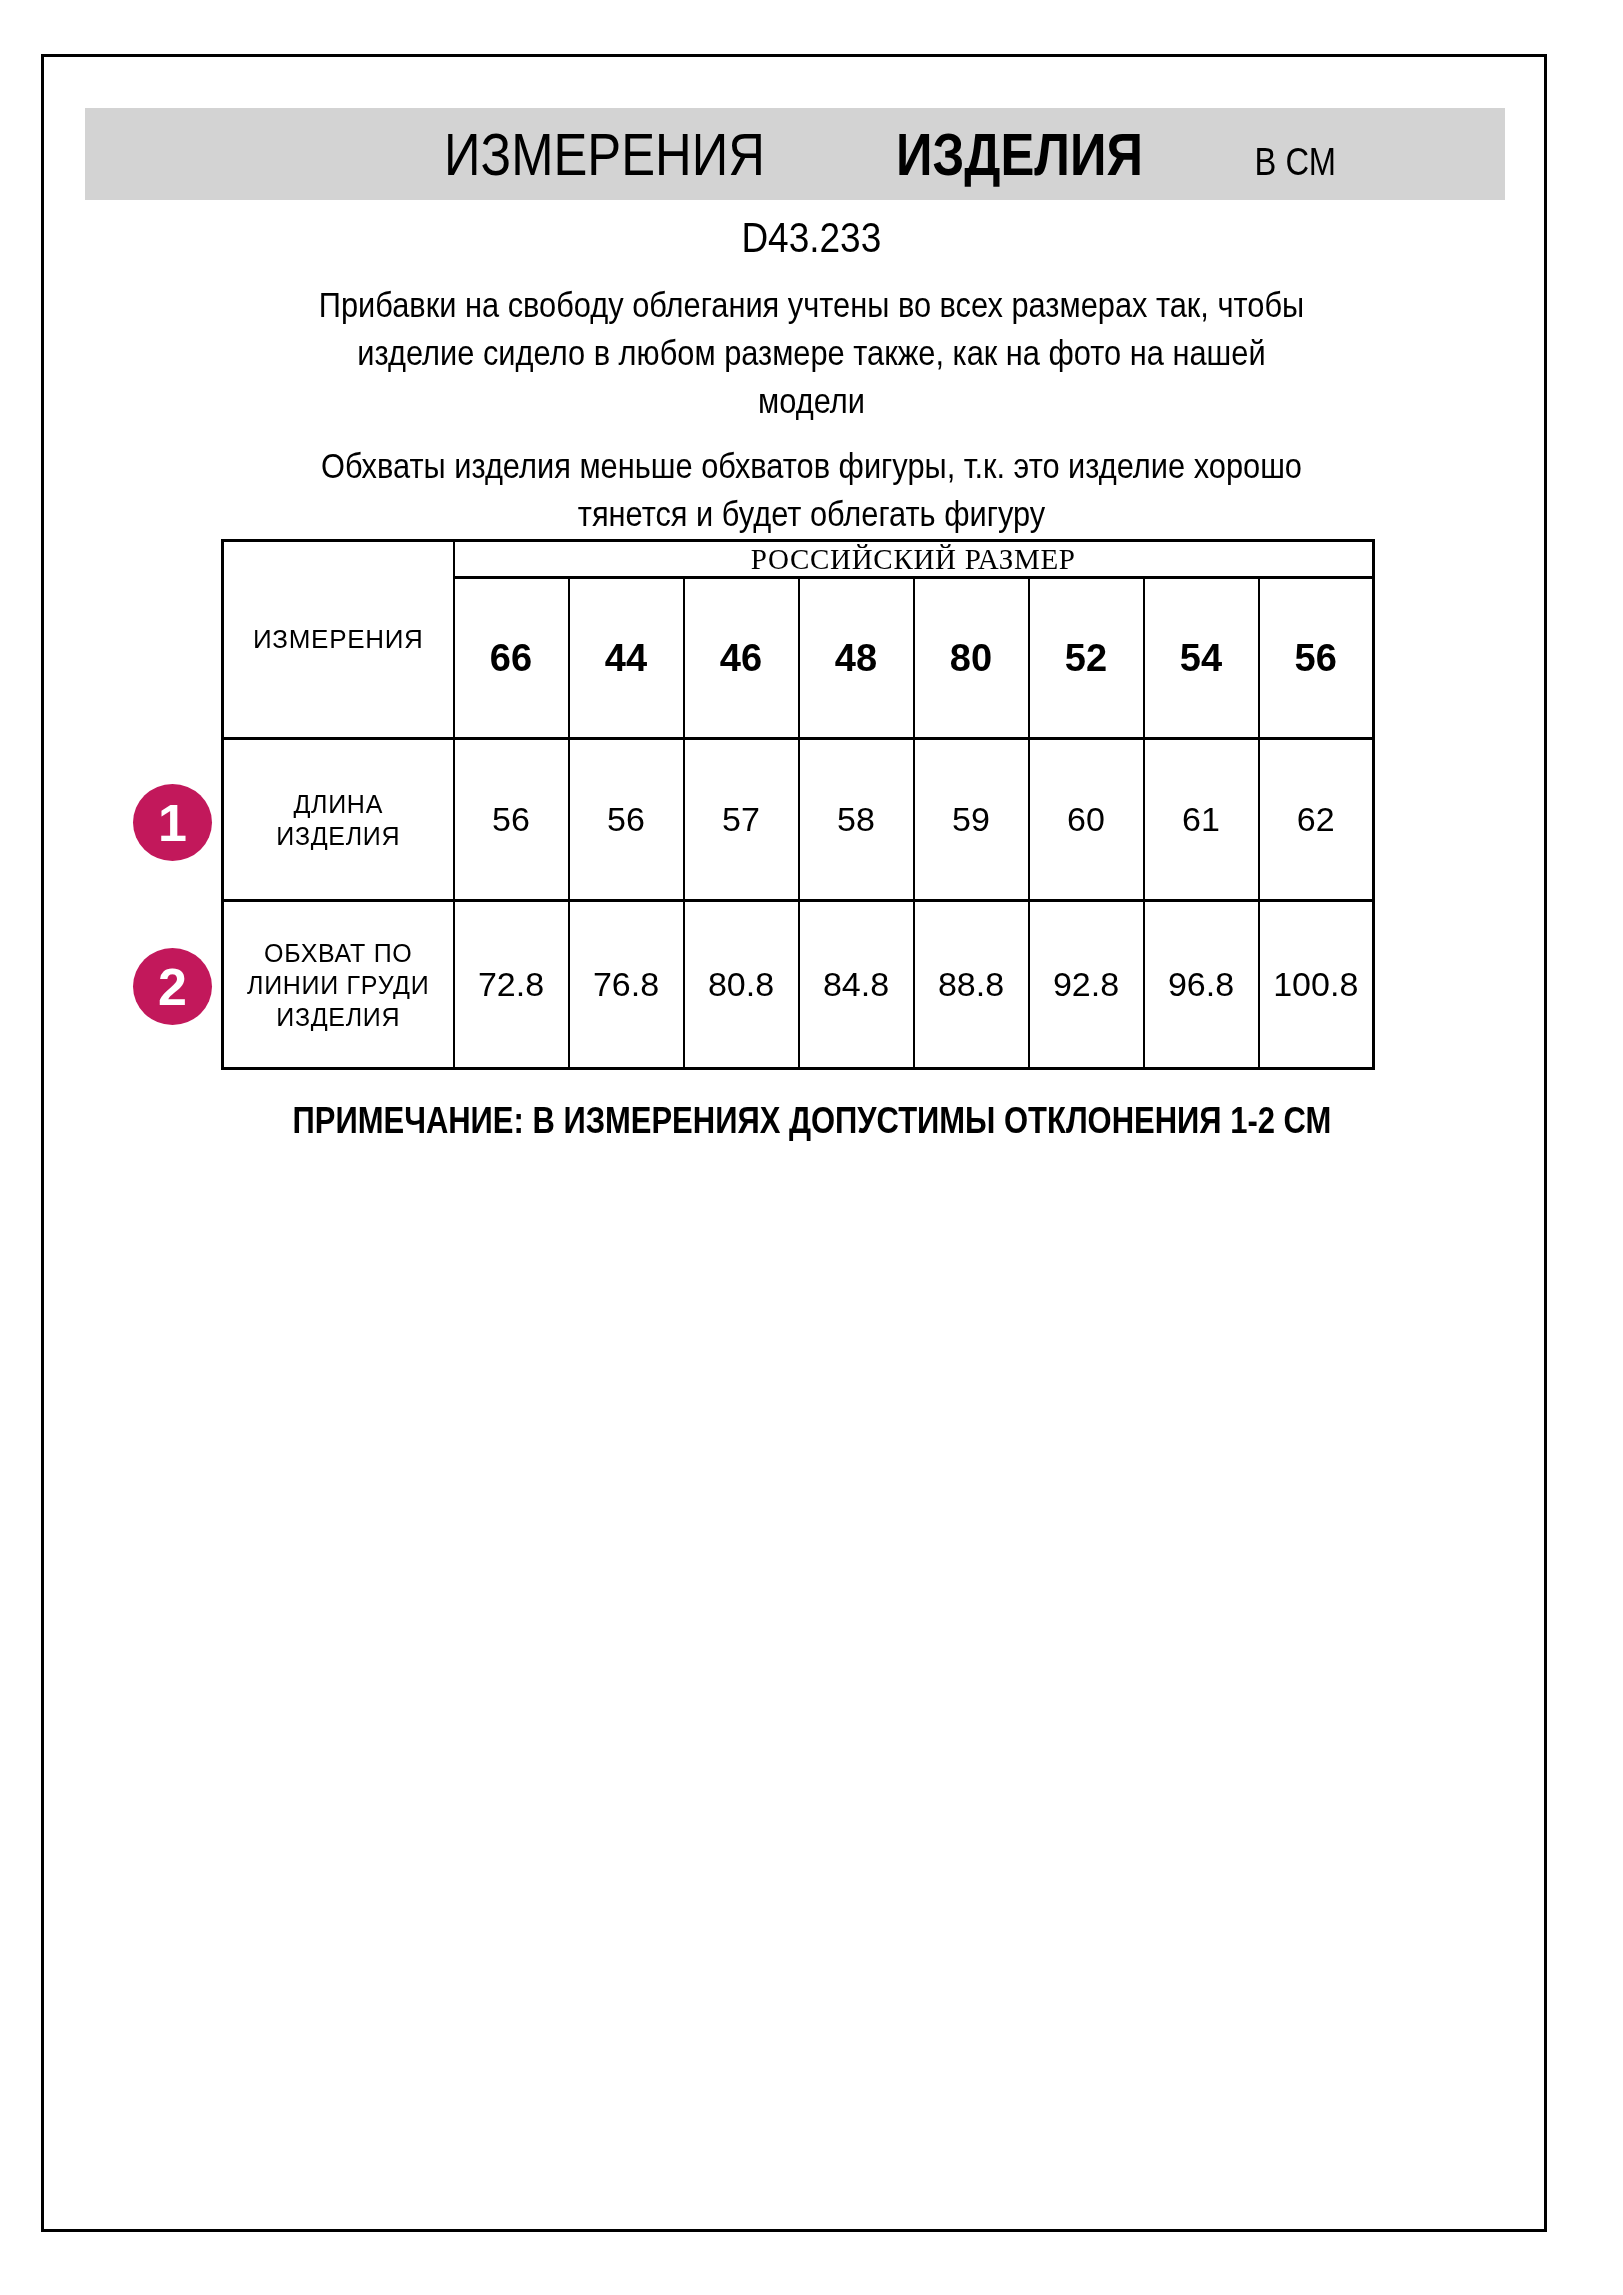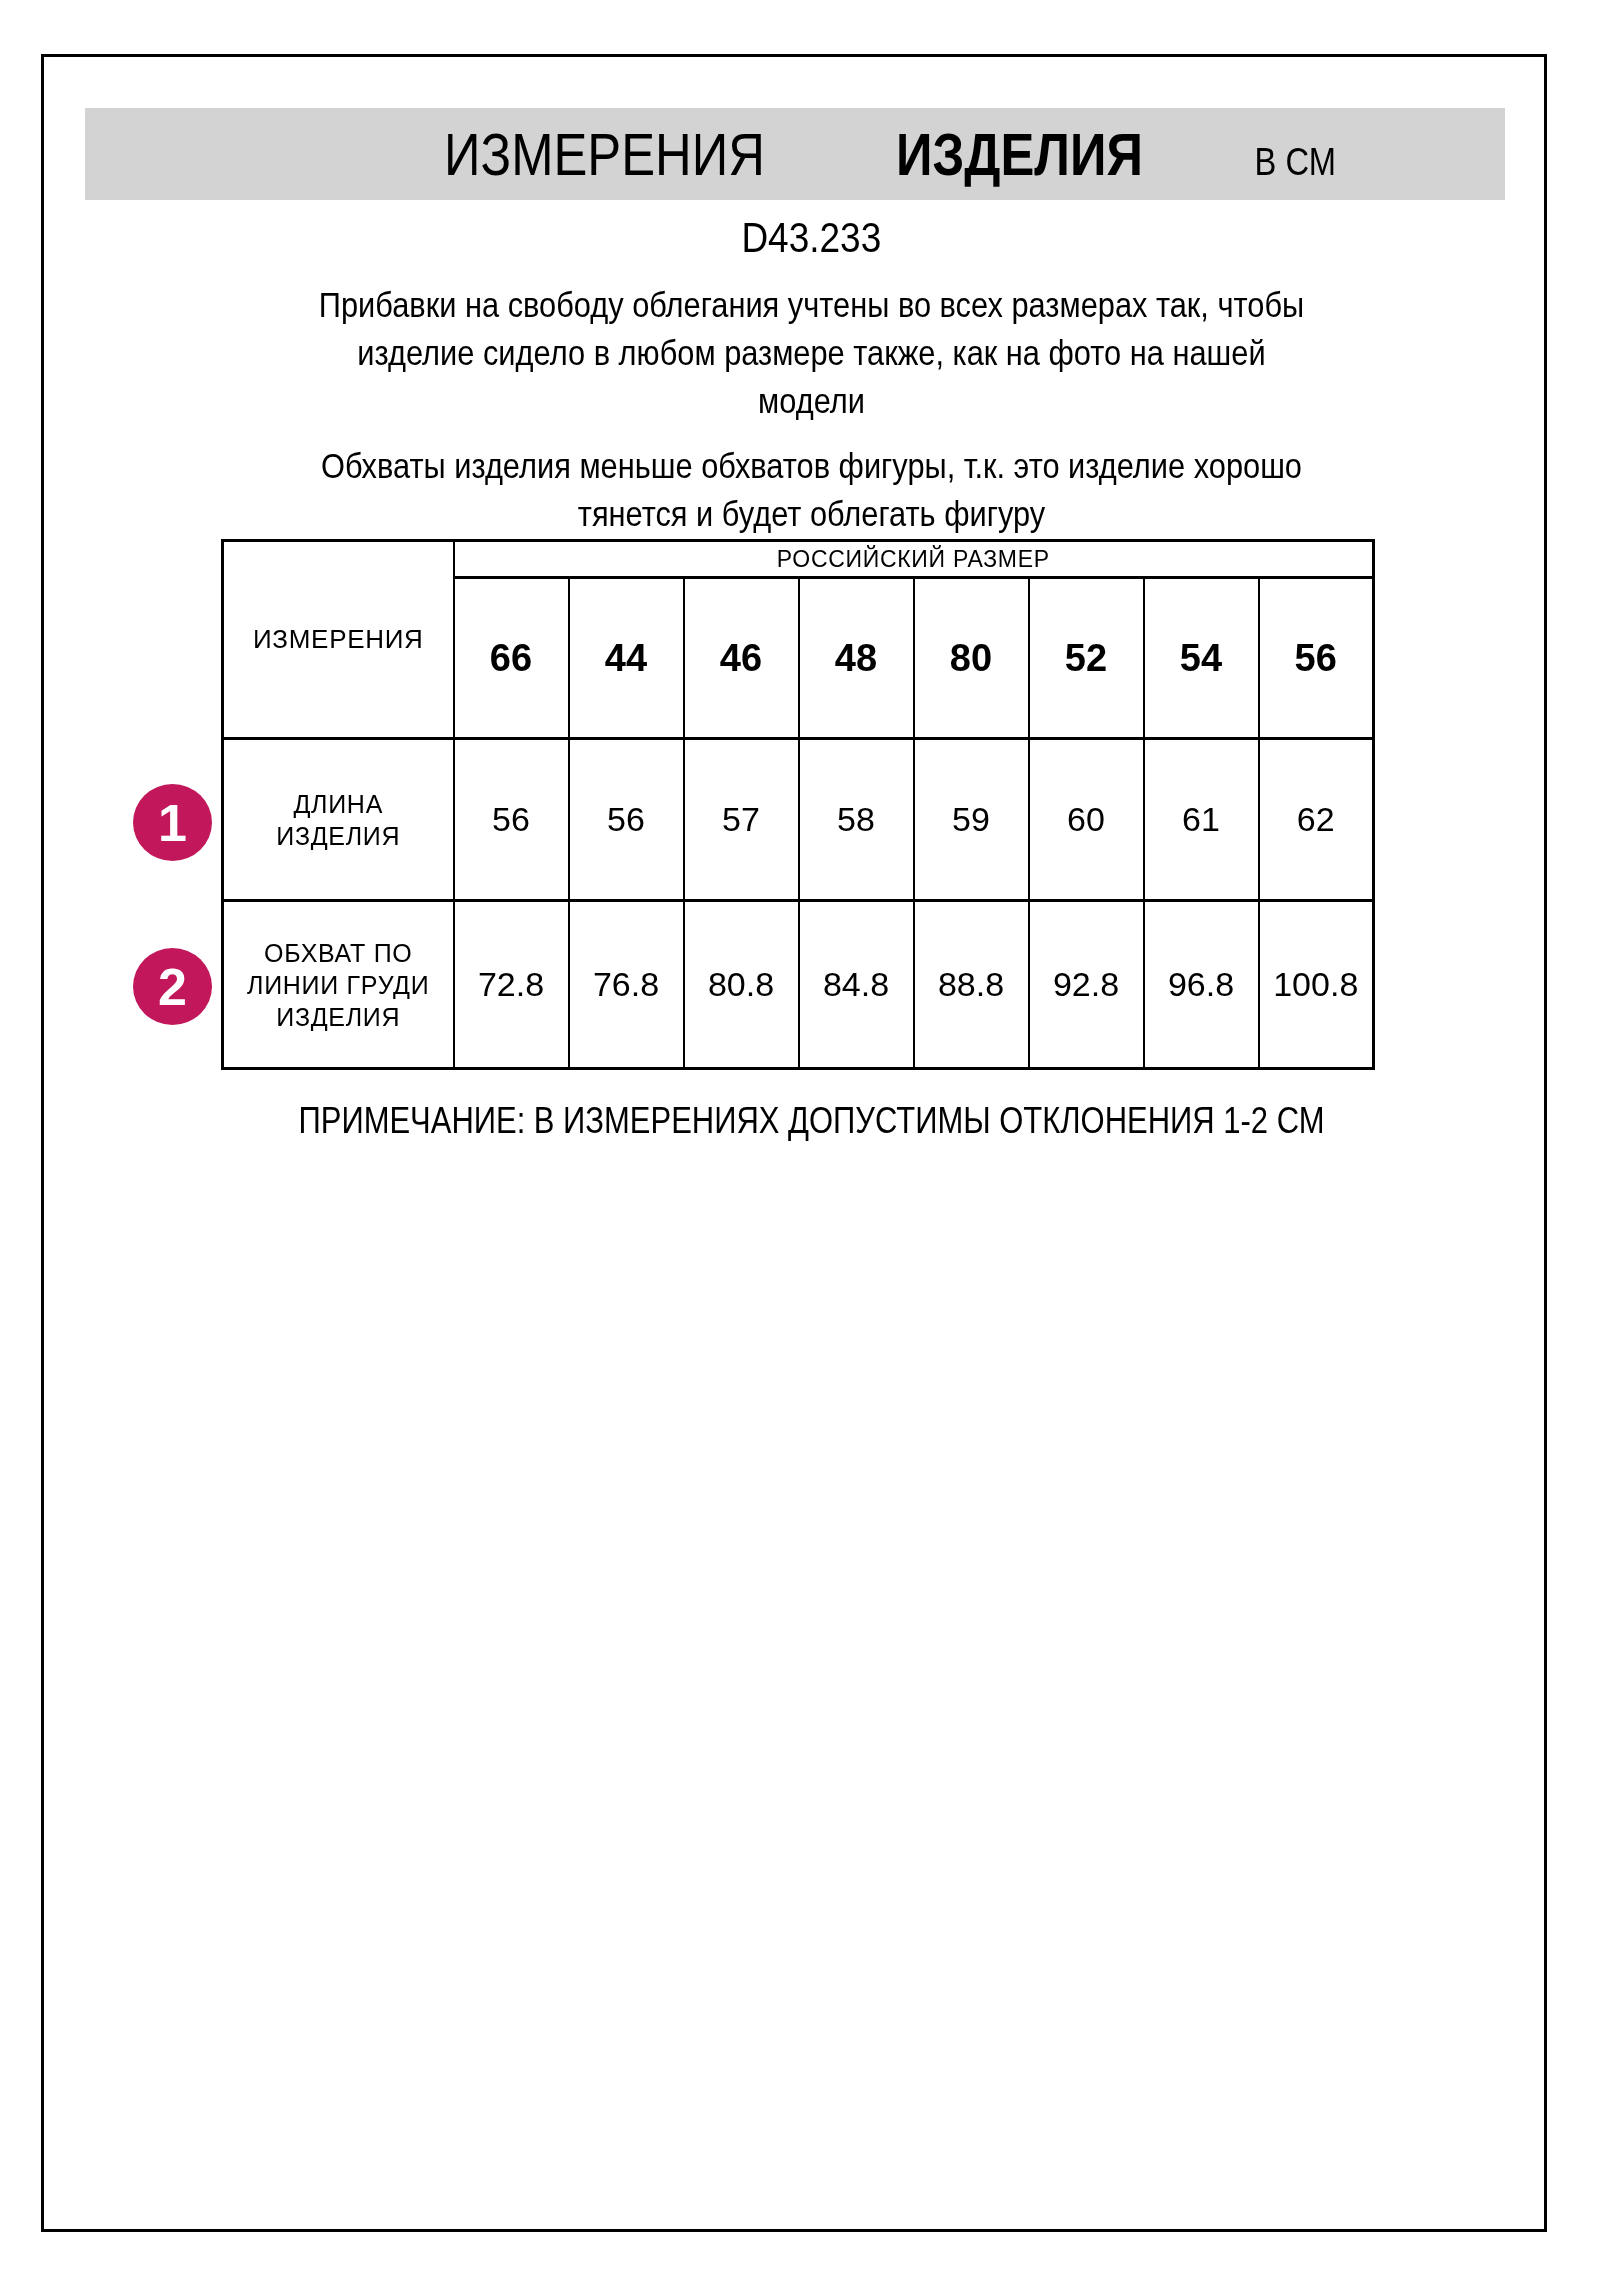--- a/index.html
+++ b/index.html
@@ -81,21 +81,21 @@
     border-bottom-width: 3.9px;
     text-align: center;
     vertical-align: middle;
     background: #fff;
   }
   tr.r-head1 { height: 37px; }
   tr.r-sizes { height: 161px; }
   tr.r-data1 { height: 162px; }
   tr.r-data2 { height: 168px; }
   td.corner { font-size: 26px; letter-spacing: 0.7px; }
-  td.rus    { font-size: 23px; letter-spacing: 0.7px; }
+  td.rus    { font-size: 29px; letter-spacing: 0.7px; font-family: Liberation Serif, serif; }
   td.size   { font-size: 38px; font-weight: 700; }
   td.lbl    { font-size: 25px; line-height: 1.28; white-space: pre-line; letter-spacing: 0.7px; }
   td.val    { font-size: 34px; }
 
   
   .marker {
     position: absolute;
     left: 133px;
     width: 79px; height: 77px;
     background: var(--accent);
@@ -109,21 +109,21 @@
     font-size: 52px;
     font-weight: 700;
     line-height: 1;
   }
 
   .note {
     position: absolute;
     left: 0; top: 1101px; width: 100%;
     text-align: center;
     font-size: 36px;
-    font-weight: 400;
+    font-weight: 700;
     line-height: 1.1;
     white-space: nowrap;
   }
 </style>
 </head>
 <body>
 
 <div class="page">
 
   <div class="frame"></div>

